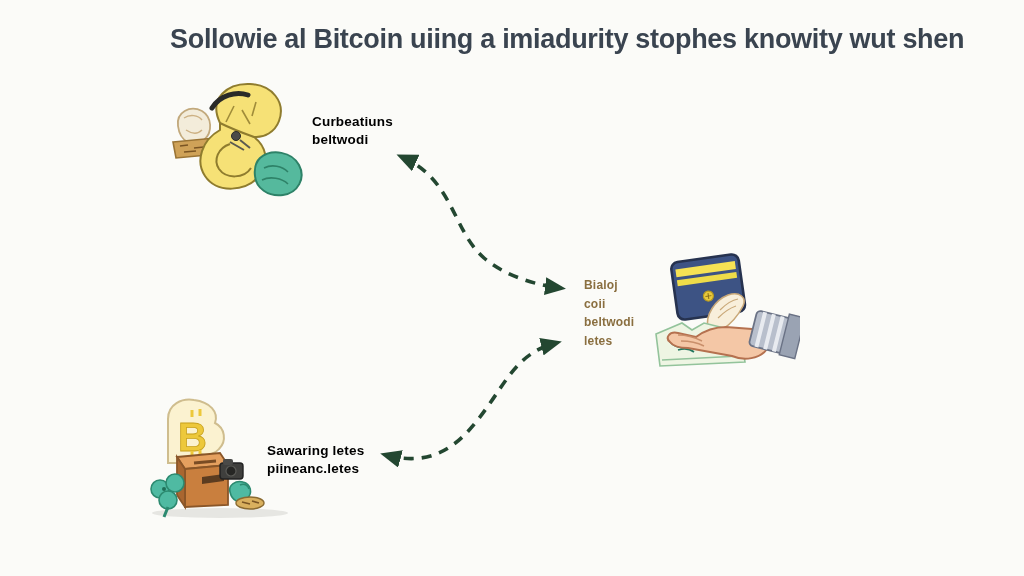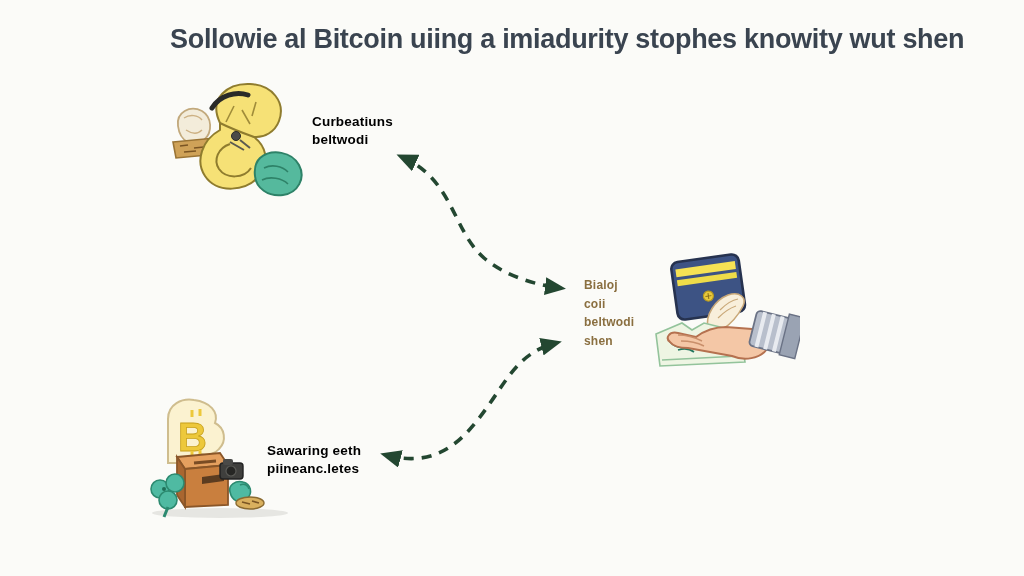--- a/index.html
+++ b/index.html
@@ -119,21 +119,21 @@
 
   <div class="label label-topleft">
     <div>Curbeatiuns</div>
     <div>beltwodi</div>
   </div>
 
   <div class="label label-middle">
     <div>Bialoj</div>
     <div>coii</div>
     <div>beltwodi</div>
-    <div>shen</div>
+    <div>letes</div>
   </div>
 
   <div class="label label-bottomleft">
-    <div>Sawaring eeth</div>
+    <div>Sawaring letes</div>
     <div>piineanc.letes</div>
   </div>
 
 </div>
 
 </body></html>

